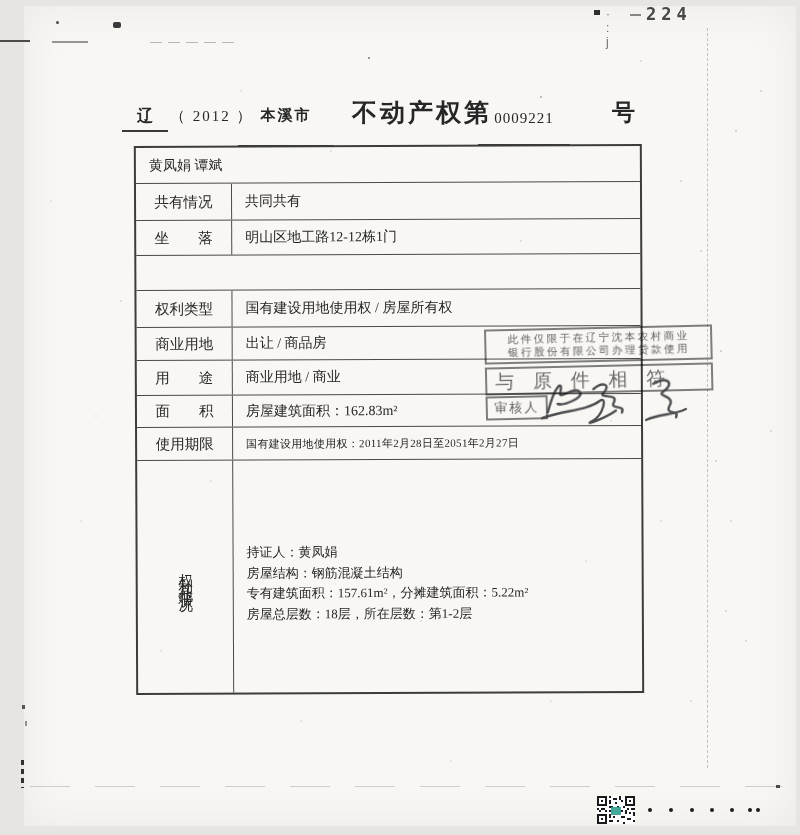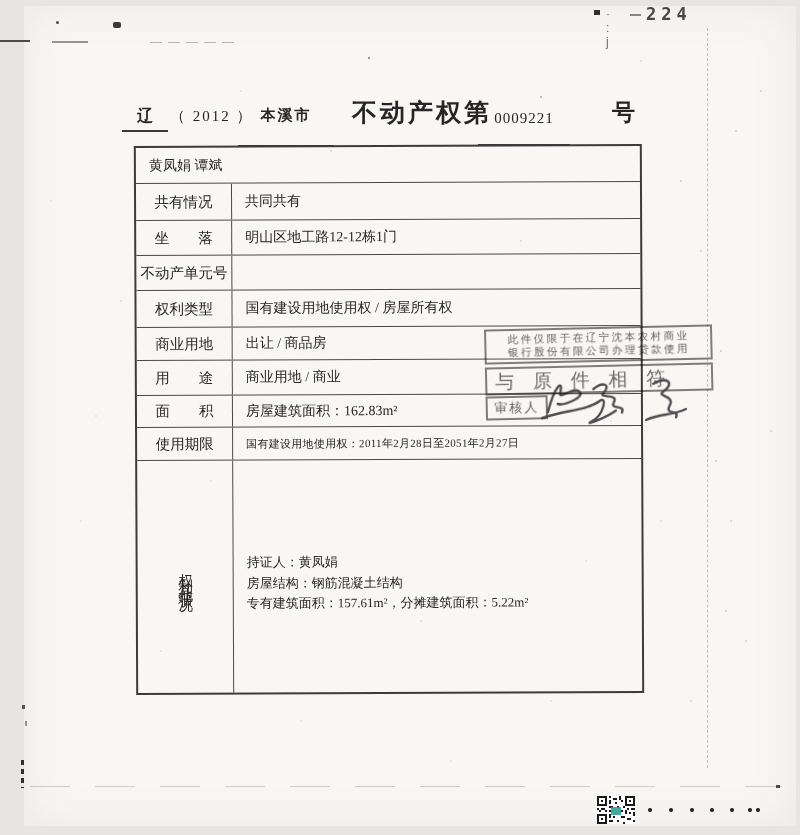--- a/index.html
+++ b/index.html
@@ -144,21 +144,20 @@
   </div>
   <div class="row" style="height:37px">
     <div class="cell-label">共有情况</div>
     <div class="cell-value">共同共有</div>
   </div>
   <div class="row" style="height:35px">
     <div class="cell-label">坐　　落</div>
     <div class="cell-value">明山区地工路12-12栋1门</div>
   </div>
   <div class="row" style="height:35px">
-    <div class="cell-label">不动产单元号</div>
     <div class="cell-value"></div>
   </div>
   <div class="row" style="height:37px">
     <div class="cell-label">权利类型</div>
     <div class="cell-value">国有建设用地使用权 / 房屋所有权</div>
   </div>
   <div class="row" style="height:33px">
     <div class="cell-label">商业用地</div>
     <div class="cell-value">出让 / 商品房</div>
   </div>
@@ -176,20 +175,21 @@
   </div>
   <div class="row">
     <div class="cell-label">
       <span class="v-label">权利其他状况</span>
     </div>
     <div class="cell-value" style="padding-left:0;align-items:stretch;">
       <div class="other-lines">
         <div>持证人：黄凤娟</div>
         <div>房屋结构：钢筋混凝土结构</div>
         <div>专有建筑面积：157.61m²，分摊建筑面积：5.22m²</div>
+        <div>房屋总层数：18层，所在层数：第1-2层</div>
       </div>
     </div>
   </div>
 </div>
 
 <div class="stamp">
   <div class="stamp-box stamp-small">
     <div>此件仅限于在辽宁沈本农村商业</div>
     <div>银行股份有限公司办理贷款使用</div>
   </div>

